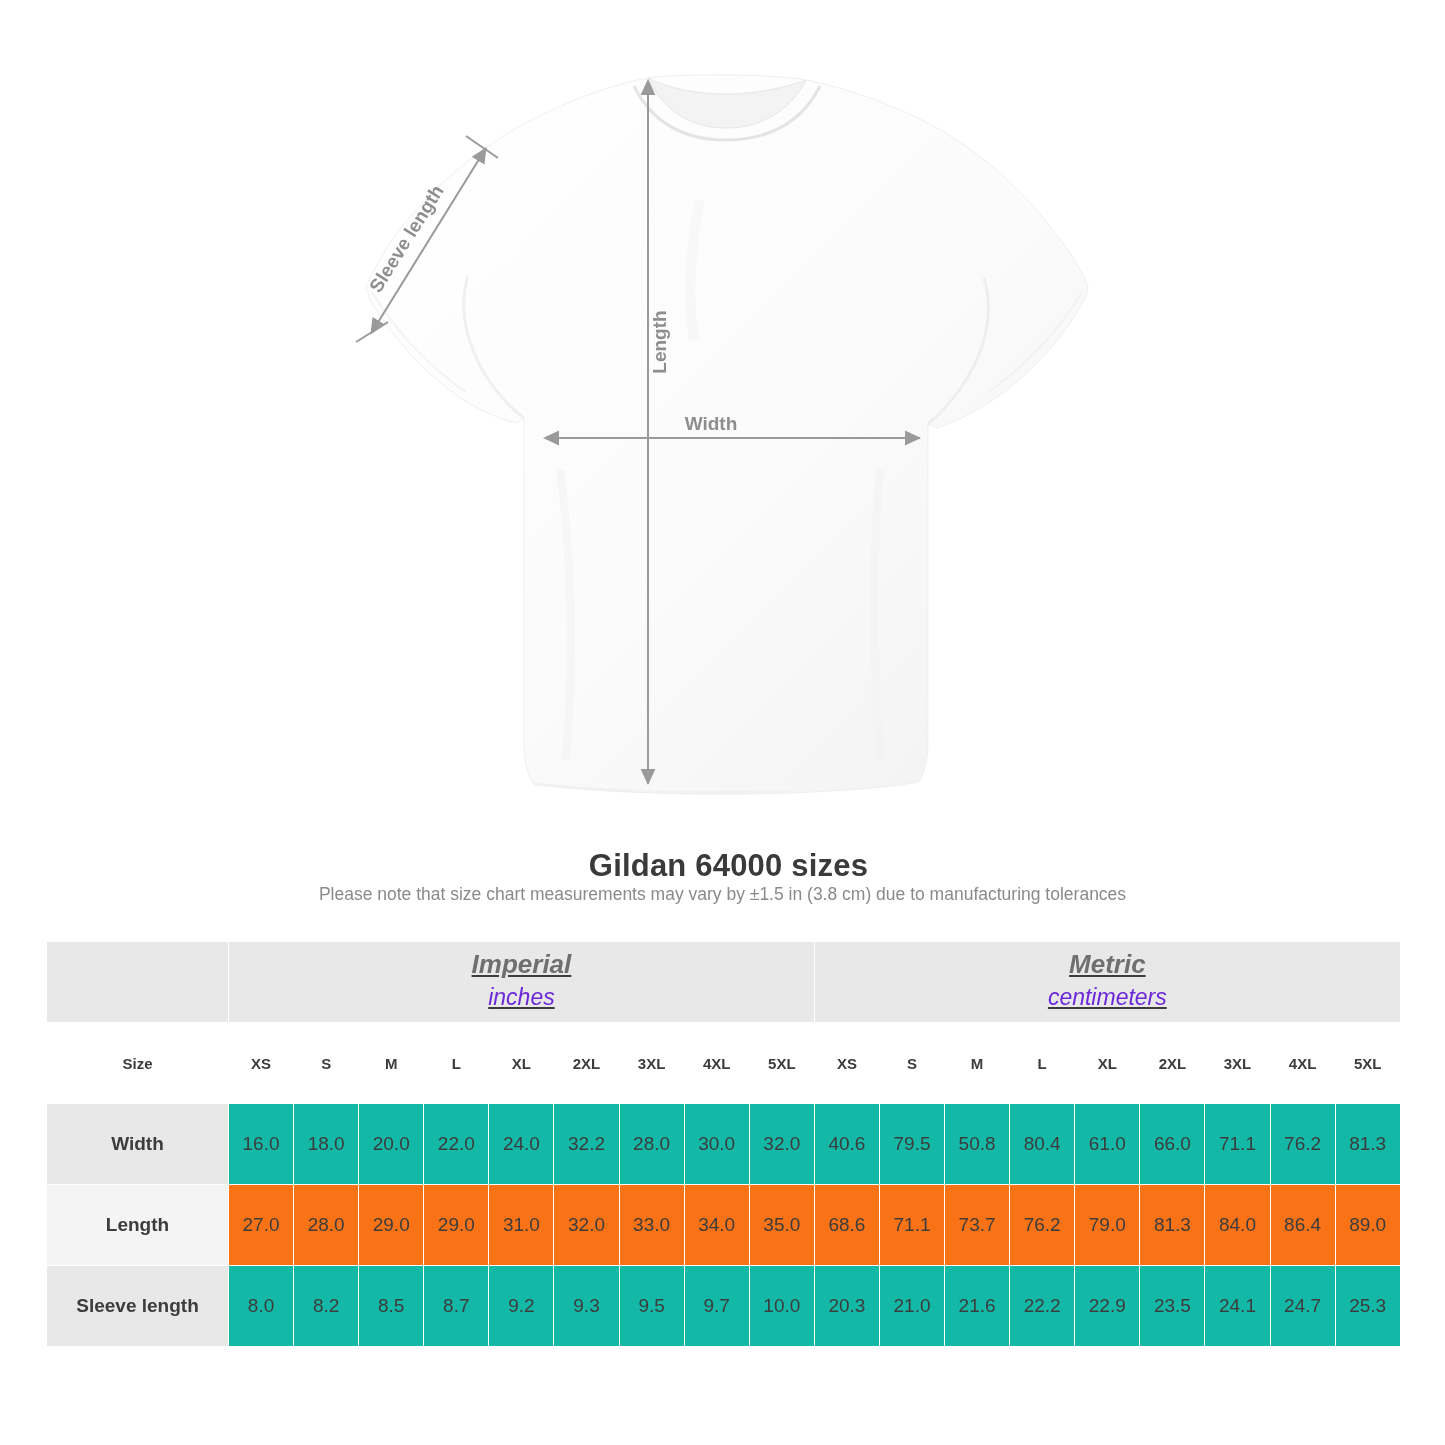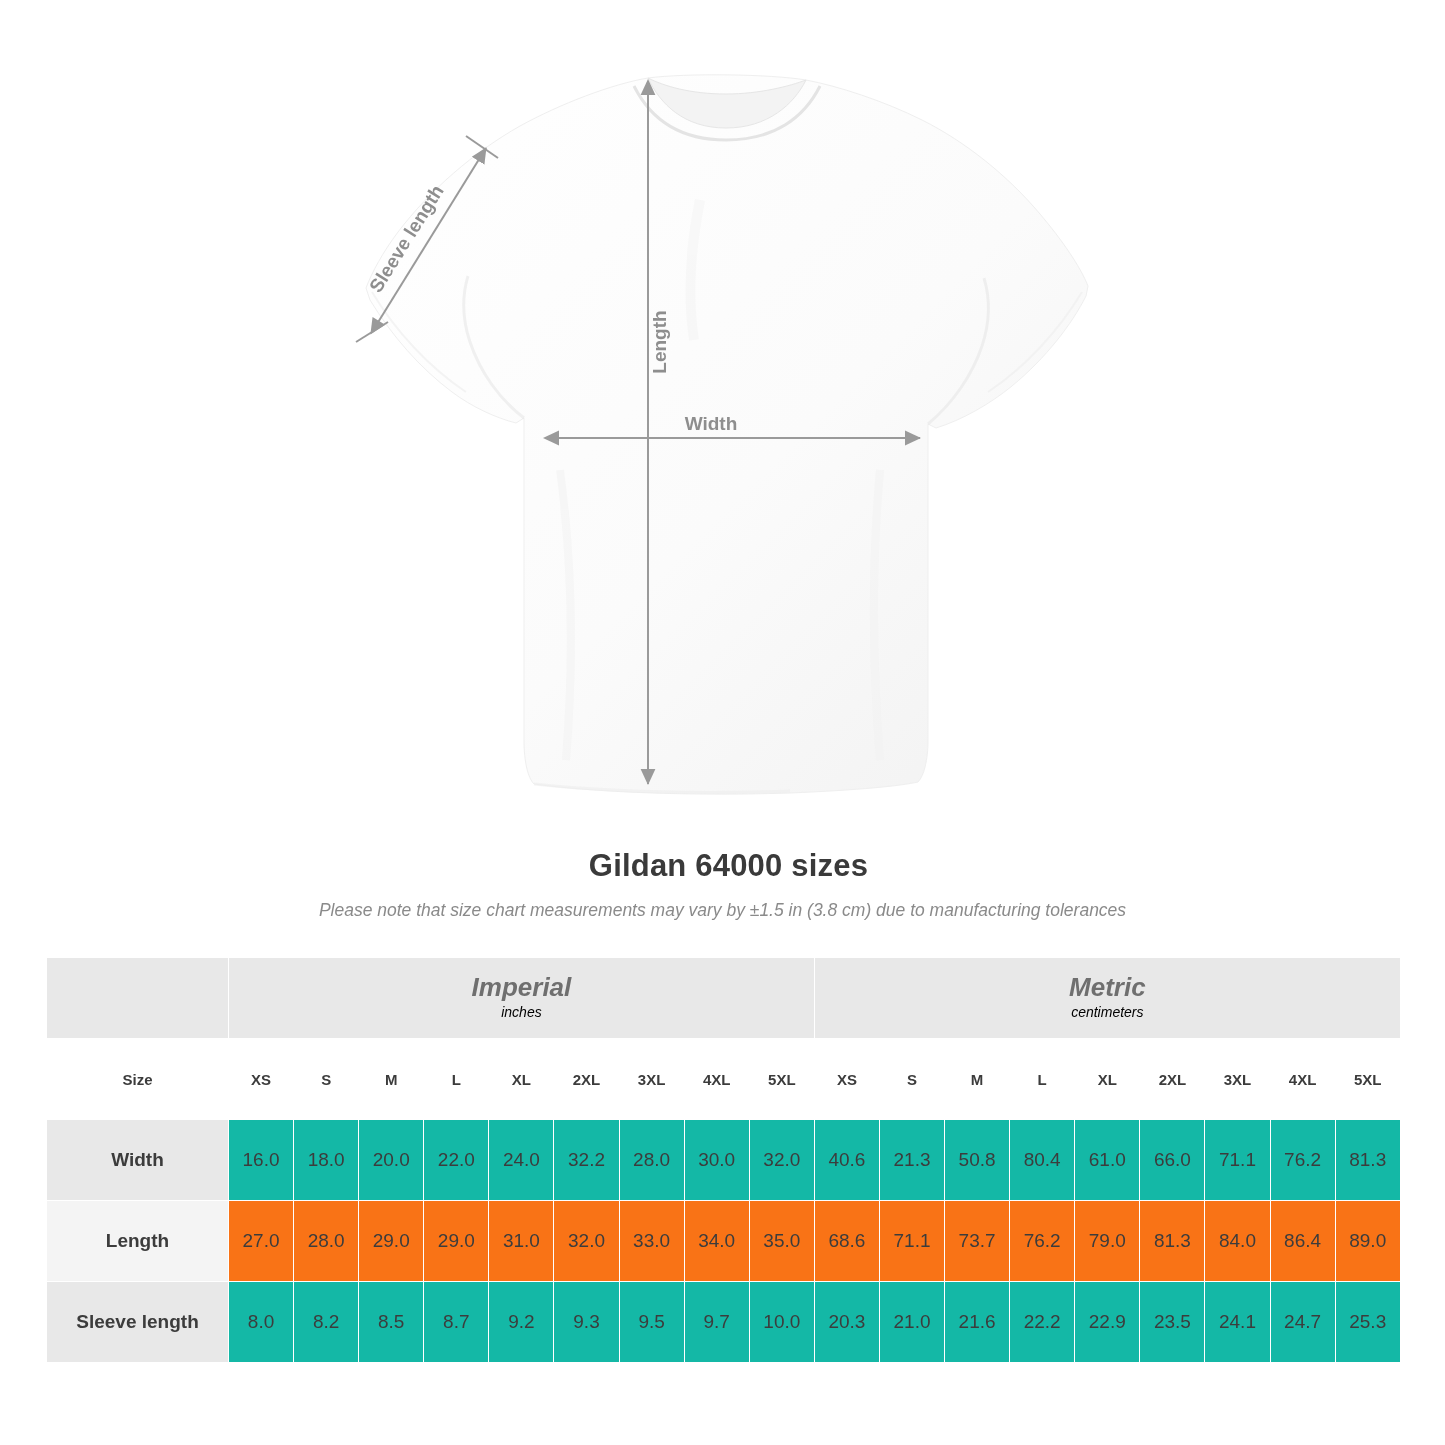--- a/index.html
+++ b/index.html
@@ -39,23 +39,22 @@
     font-weight: bold;
     color: #3a3a3a;
     margin: 0;
     padding-top: 28px;
     letter-spacing: 0.2px;
     padding-left: 12px;
   }
   .chart-note {
     text-align: center;
     font-size: 17.5px;
-    font-style: italic;
     color: #8a8a8a;
-    margin: 16px 0 0 0;
+    margin: 0 0 0 0;
   }
 
   
   .table-wrap {
     margin: 36px 46px 0 46px;
   }
   table.size-table {
     border-collapse: collapse;
     width: 1353px;
     table-layout: fixed;
@@ -65,32 +64,33 @@
     text-align: center;
     vertical-align: middle;
     font-size: 19px;
     color: #3c3c3c;
     padding: 0;
     height: 80px;
   }
   .unit-head td {
     background: #e8e8e8;
     height: 112px;
+    text-decoration: underline;
   }
   .unit-name {
     font-size: 26px;
     font-weight: bold;
     font-style: italic;
     color: #6f6f6f;
     line-height: 1.15;
   }
   .unit-sub {
-    font-size: 14px;
+    font-size: 23px;
     font-style: italic;
-    color: #000000;
+    color: #6d28d9;
     line-height: 1.5;
   }
   .col-label {
     background: #f0f0f0;
     font-weight: bold;
     font-size: 19.5px;
     color: #3c3c3c;
   }
   tr.row-header td {
     background: #ffffff;
@@ -276,21 +276,21 @@
           <td>16.0</td>
           <td>18.0</td>
           <td>20.0</td>
           <td>22.0</td>
           <td>24.0</td>
           <td>32.2</td>
           <td>28.0</td>
           <td>30.0</td>
           <td>32.0</td>
           <td>40.6</td>
-          <td>21.3</td>
+          <td>79.5</td>
           <td>50.8</td>
           <td>80.4</td>
           <td>61.0</td>
           <td>66.0</td>
           <td>71.1</td>
           <td>76.2</td>
           <td>81.3</td>
         </tr>
 
         <tr class="row-plain">

